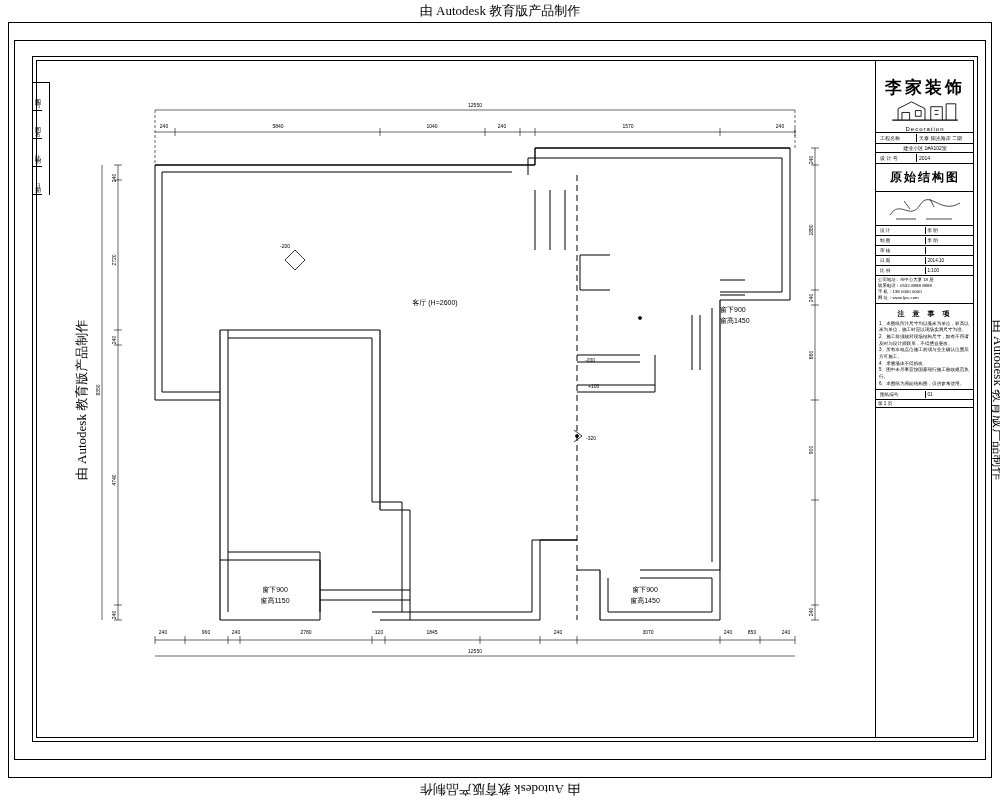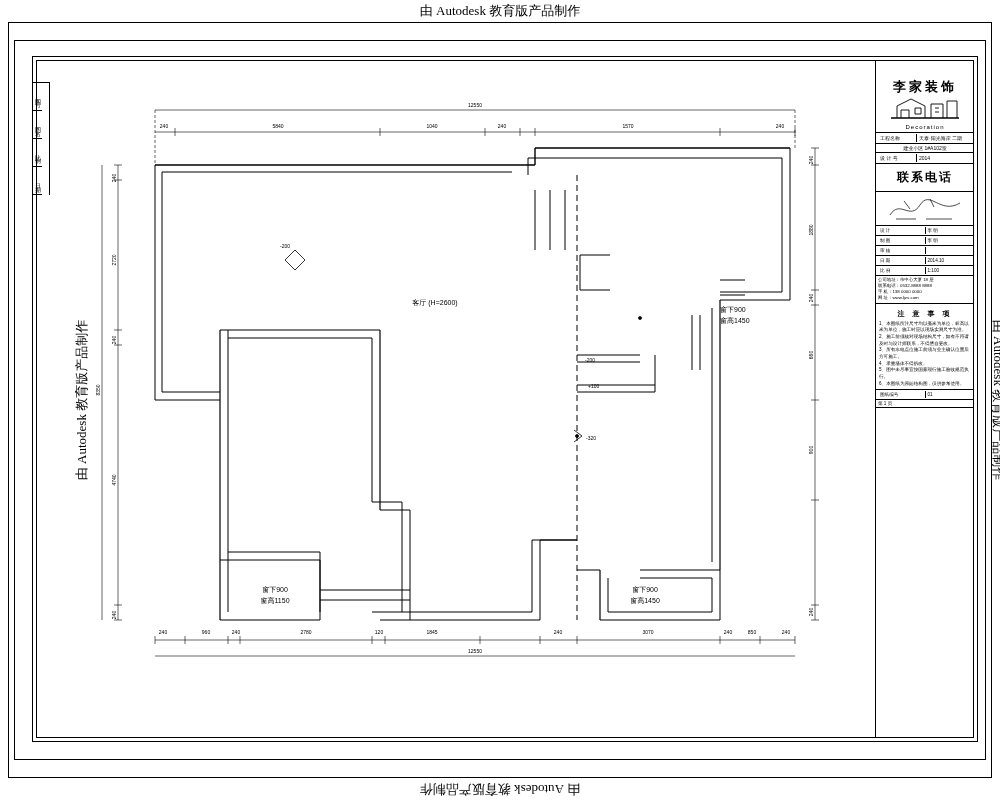--- a/index.html
+++ b/index.html
@@ -26,21 +26,21 @@
            justify-content:center;writing-mode:vertical-rl;letter-spacing:1px;}
 
   
   .plan{position:absolute;left:80px;top:100px;width:760px;height:570px;}
   .plan svg{display:block;}
 
   
   .tb{position:absolute;right:26px;top:60px;width:98px;bottom:62px;border-left:1px solid #000;font-size:5px;}
   .tb .row{border-bottom:1px solid #000;box-sizing:border-box;padding:1px 2px;overflow:hidden;}
   .tb .logo{height:72px;border-bottom:1px solid #000;display:flex;flex-direction:column;align-items:center;justify-content:center;}
-  .tb .brand{font-size:13px;letter-spacing:3px;font-family:"Liberation Serif", serif;font-weight:bold;margin-top:16px;}
+  .tb .brand{font-size:17px;letter-spacing:3px;font-family:"Liberation Serif", serif;font-weight:bold;margin-top:16px;}
   .tb .brand-en{font-size:6px;letter-spacing:1px;margin-top:2px;}
   .tb .big{font-size:12px;text-align:center;font-weight:bold;letter-spacing:2px;padding:5px 0;}
   .tb .c{text-align:center;}
   .tb .split{display:flex;}
   .tb .split>div{flex:1;border-right:1px solid #000;padding:1px 2px;}
   .tb .split>div:last-child{border-right:none;}
   .tb .notes{font-size:4.6px;line-height:1.45;padding:2px 3px;}
   .tb .notes-title{text-align:center;font-size:7px;font-weight:bold;letter-spacing:3px;margin:3px 0 2px;}
   .tb .kv{font-size:4.6px;}
   .tb .tiny{font-size:4.4px;line-height:1.4;}
@@ -264,21 +264,21 @@
     <div class="row split">
       <div style="flex:0 0 34px;">工程名称</div>
       <div>天泰·阳光海岸 二期</div>
     </div>
     <div class="row c">建业小区 1#A102室</div>
     <div class="row split">
       <div style="flex:0 0 34px;">设 计 号</div>
       <div>2014</div>
     </div>
 
-    <div class="row big">联系电话</div>
+    <div class="row big">原始结构图</div>
 
     <div class="row" style="height:34px;display:flex;align-items:center;justify-content:center;">
       <svg width="78" height="28" viewBox="0 0 78 28">
         <g stroke="#000" fill="none" stroke-width="0.7">
           <path d="M4 20 C14 4, 24 26, 34 10 S54 20, 74 8"></path>
           <path d="M10 24 L30 24 M40 24 L66 24"></path>
           <path d="M18 6 L24 14 M44 4 L48 12"></path>
         </g>
       </svg>
     </div>

